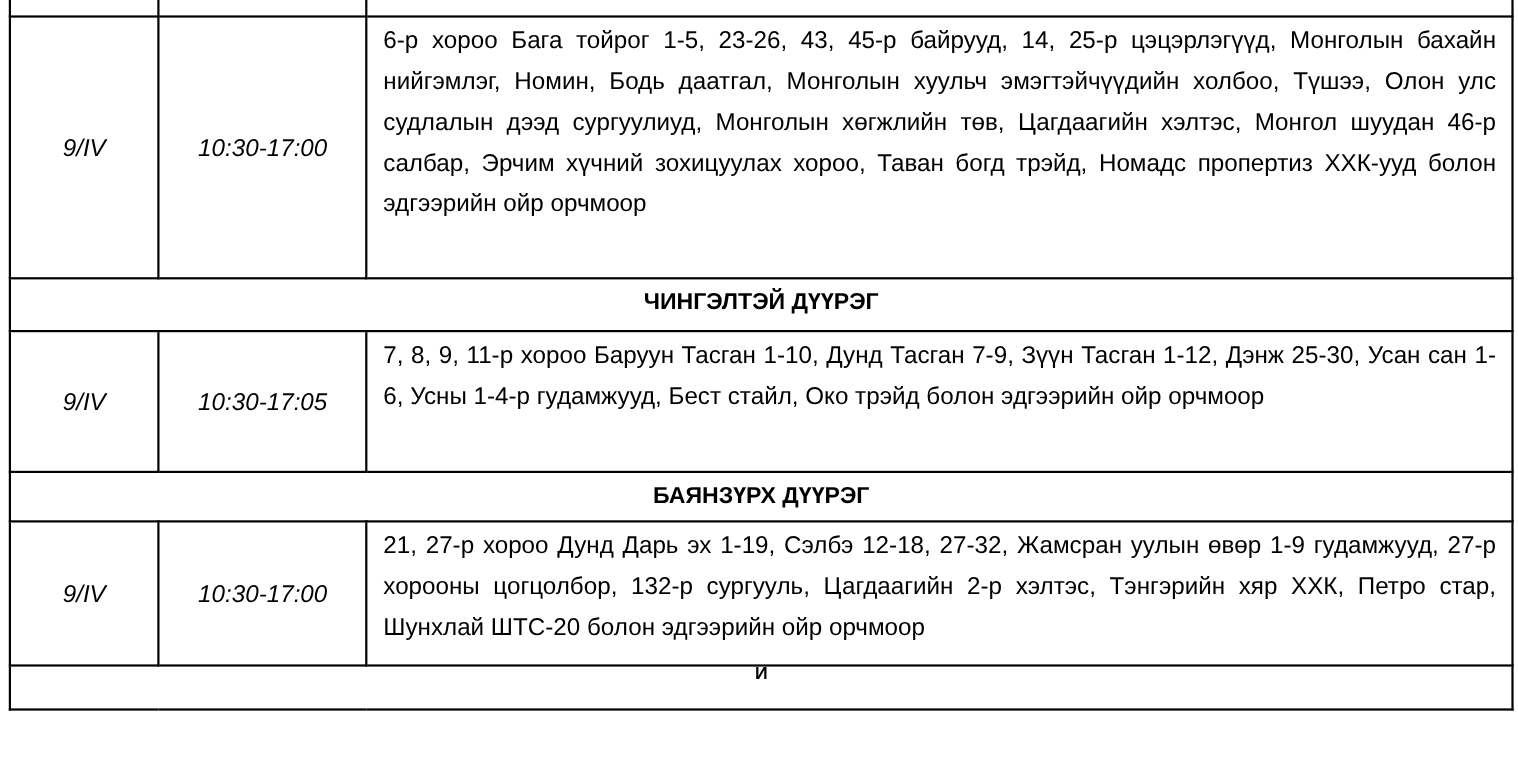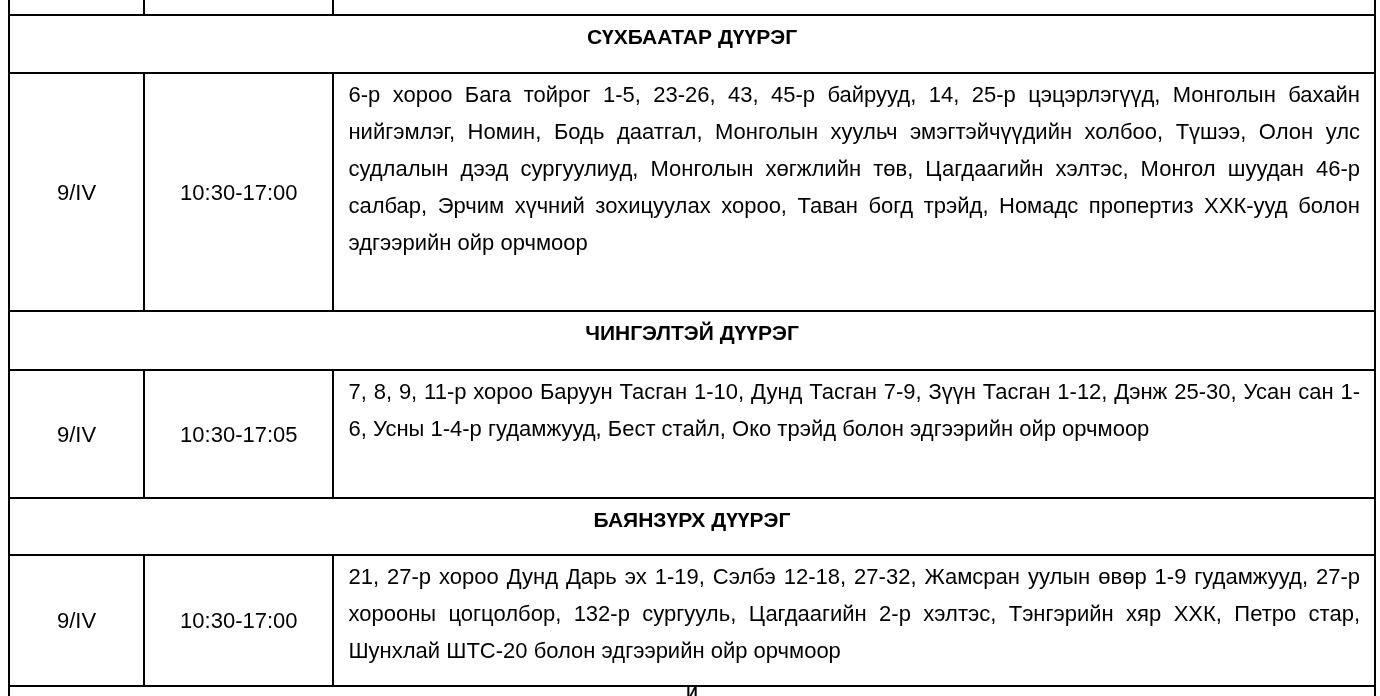--- a/index.html
+++ b/index.html
@@ -3,58 +3,55 @@
 <meta charset="utf-8">
 <style>
   html, body { margin:0; padding:0; background:#fff; }
   body { width:1380px; height:696px; overflow:hidden; position:relative;
          font-family:"Liberation Sans", sans-serif; color:#000; }
   .tbl { position:absolute; left:8px; top:-10px; width:1368px; border-collapse:collapse; table-layout:fixed; }
   .tbl td { border:2px solid #000; padding:0; }
   .c1 { width:135px; } .c2 { width:189px; } .c3 { width:1040px; }
   .hdr td { text-align:center; vertical-align:top; font-weight:bold; font-size:21px; padding-top:9px; }
   .dat td { font-size:22px; line-height:37px;margin-top:25px; }
-  .dat .date, .dat .time { text-align:center; vertical-align:middle; }
+  .dat .date, .dat .time { text-align:center; vertical-align:middle;font-style:italic; }
   .dat .desc { text-align:justify; vertical-align:top; padding:2px 14px 6px 14px; }
 </style>
 </head>
 <body>
 
 <table class="tbl">
   <colgroup>
       <col class="c1">
       <col class="c2">
       <col class="c3">
     </colgroup>
   <tbody>
       <tr style="height:24px">
     <td></td>
         <td></td>
         <td></td>
   </tr>
 
-  <tr class="hdr" style="height:58px">
-    <td colspan="3">СҮХБААТАР ДҮҮРЭГ</td>
-  </tr>
   <tr class="dat" style="height:238px">
     <td class="date">9/IV</td>
     <td class="time">10:30-17:00</td>
     <td class="desc">6-р хороо Бага тойрог 1-5, 23-26, 43, 45-р байрууд, 14, 25-р цэцэрлэгүүд, Монголын бахайн нийгэмлэг, Номин, Бодь даатгал, Монголын хуульч эмэгтэйчүүдийн холбоо, Түшээ, Олон улс судлалын дээд сургуулиуд, Монголын хөгжлийн төв, Цагдаагийн хэлтэс, Монгол шуудан 46-р салбар, Эрчим хүчний зохицуулах хороо, Таван богд трэйд, Номадс пропертиз ХХК-ууд болон эдгээрийн ойр орчмоор</td>
   </tr>
 
-  <tr class="hdr" style="height:59px">
+  <tr class="hdr" style="height:48px">
     <td colspan="3">ЧИНГЭЛТЭЙ ДҮҮРЭГ</td>
   </tr>
   <tr class="dat" style="height:128px">
     <td class="date">9/IV</td>
     <td class="time">10:30-17:05</td>
     <td class="desc">7, 8, 9, 11-р хороо Баруун Тасган 1-10, Дунд Тасган 7-9, Зүүн Тасган 1-12, Дэнж 25-30, Усан сан 1-6, Усны 1-4-р гудамжууд, Бест стайл, Око трэйд болон эдгээрийн ойр орчмоор</td>
   </tr>
 
-  <tr class="hdr" style="height:57px">
+  <tr class="hdr" style="height:45px">
     <td colspan="3">БАЯНЗҮРХ ДҮҮРЭГ</td>
   </tr>
   <tr class="dat" style="height:131px">
     <td class="date">9/IV</td>
     <td class="time">10:30-17:00</td>
     <td class="desc">21, 27-р хороо Дунд Дарь эх 1-19, Сэлбэ 12-18, 27-32, Жамсран уулын өвөр 1-9 гудамжууд, 27-р хорооны цогцолбор, 132-р сургууль, Цагдаагийн 2-р хэлтэс, Тэнгэрийн хяр ХХК, Петро стар, Шунхлай ШТС-20 болон эдгээрийн ойр орчмоор</td>
   </tr>
 
   <tr class="hdr" style="height:40px">
     <td colspan="3" style="padding-top:0;font-size:16px;line-height:14px;overflow:hidden;">Й</td>

